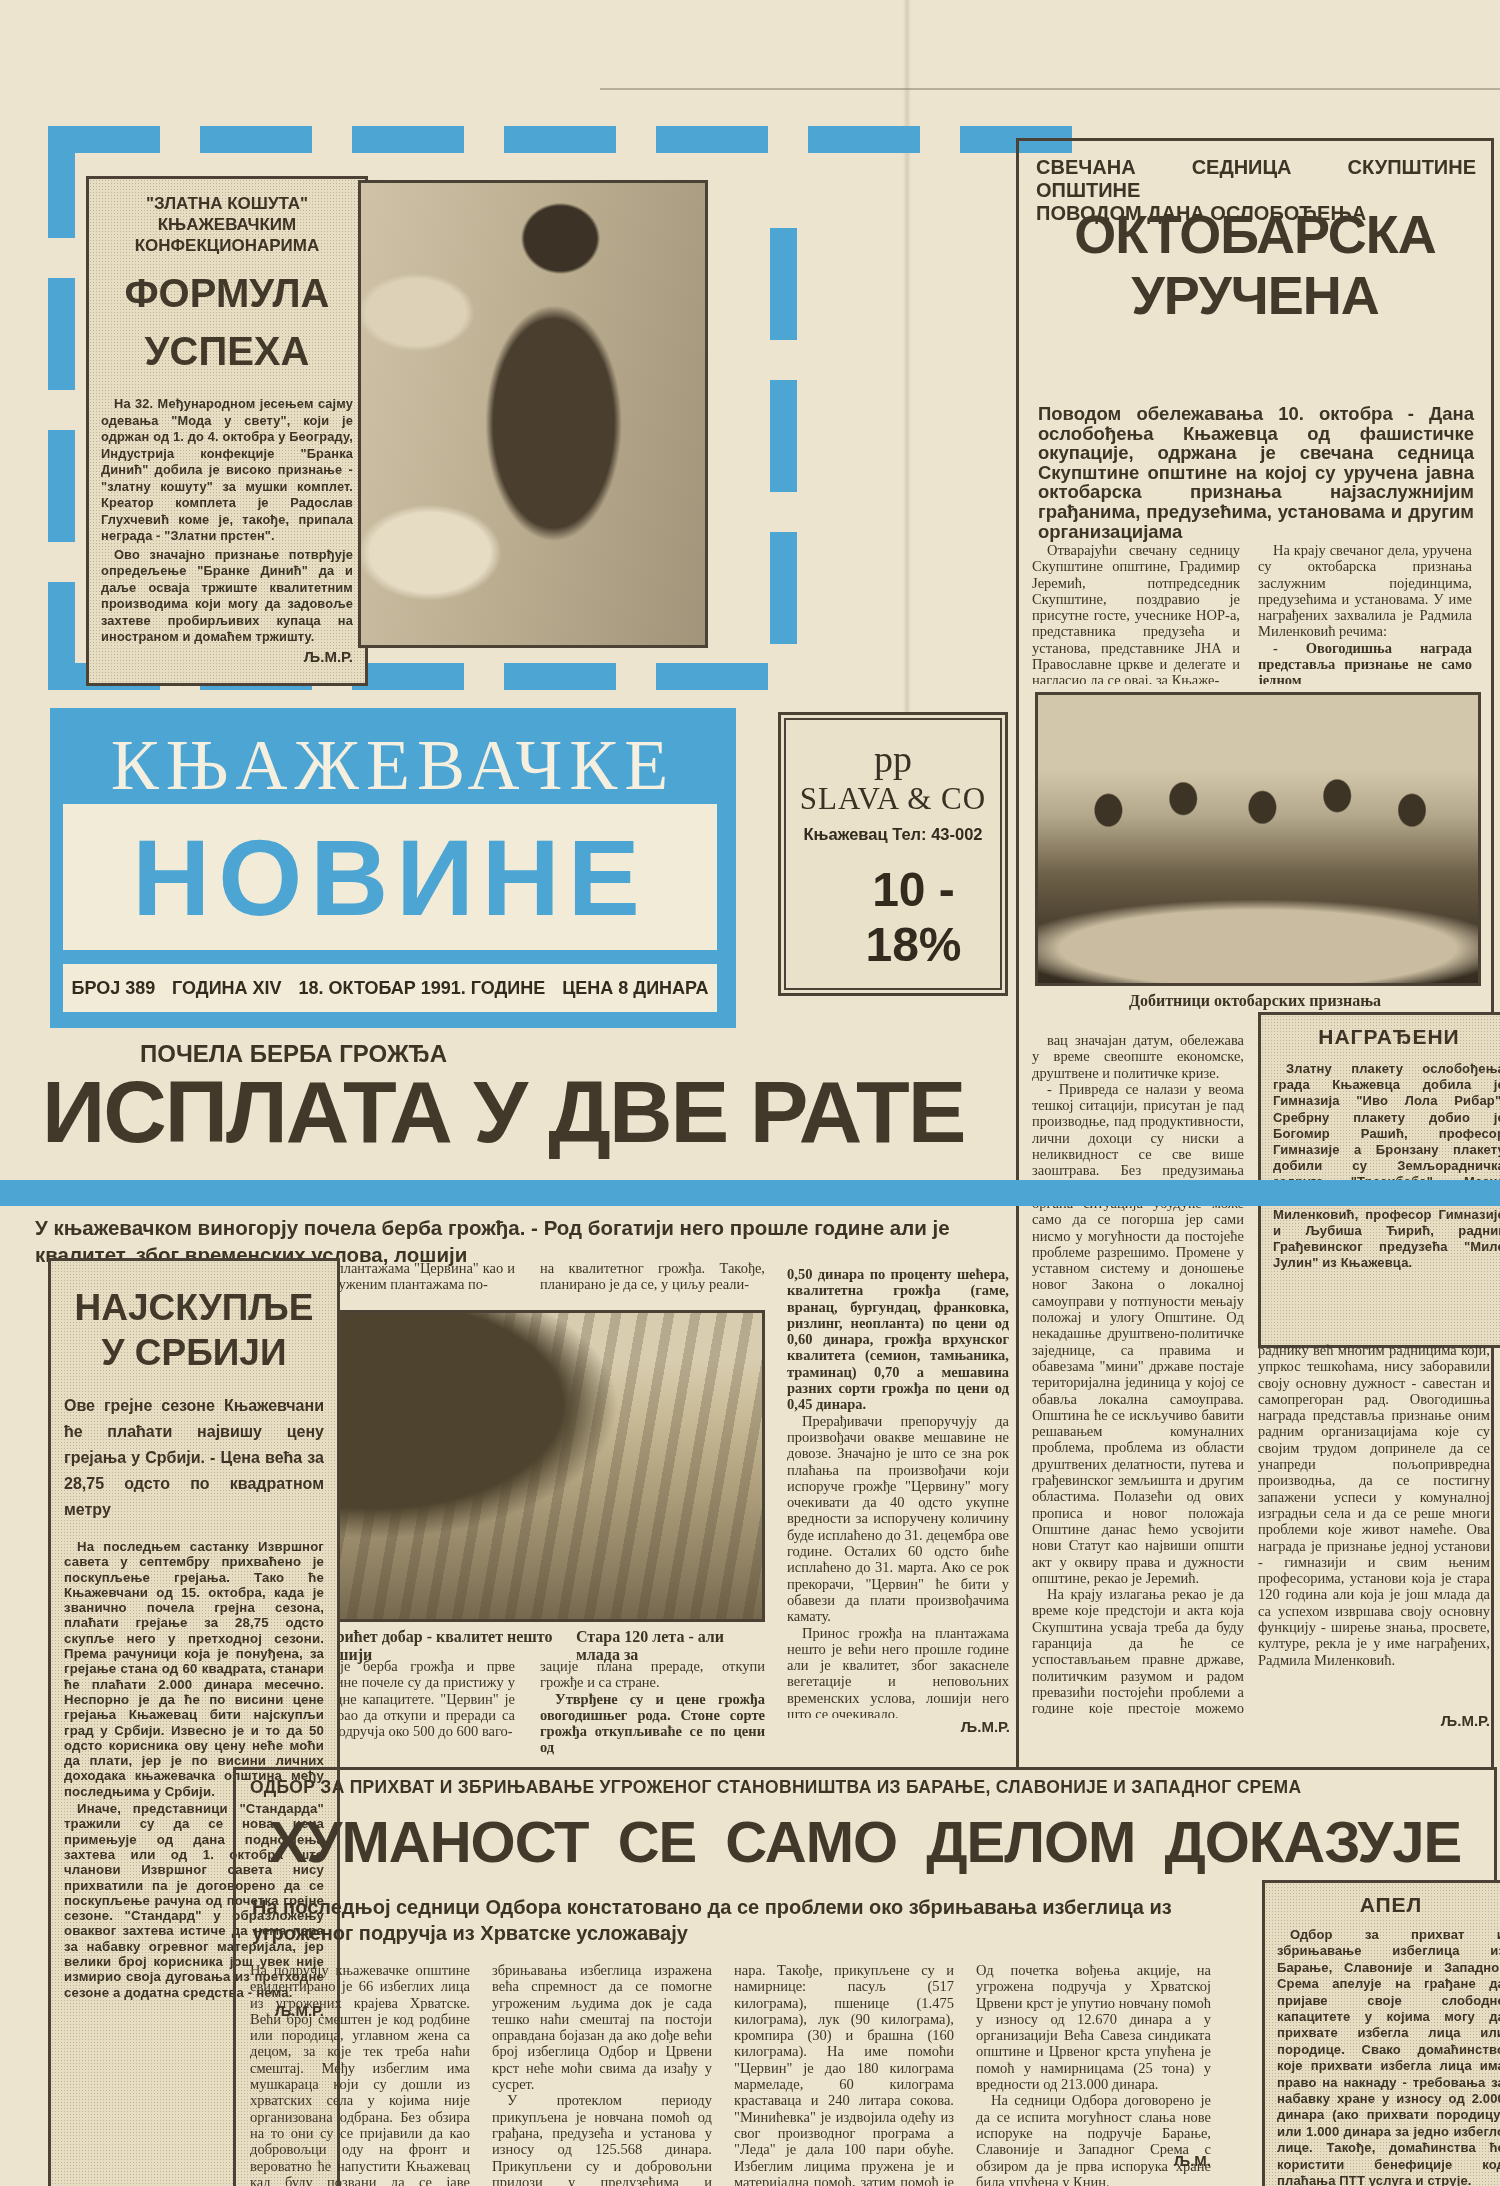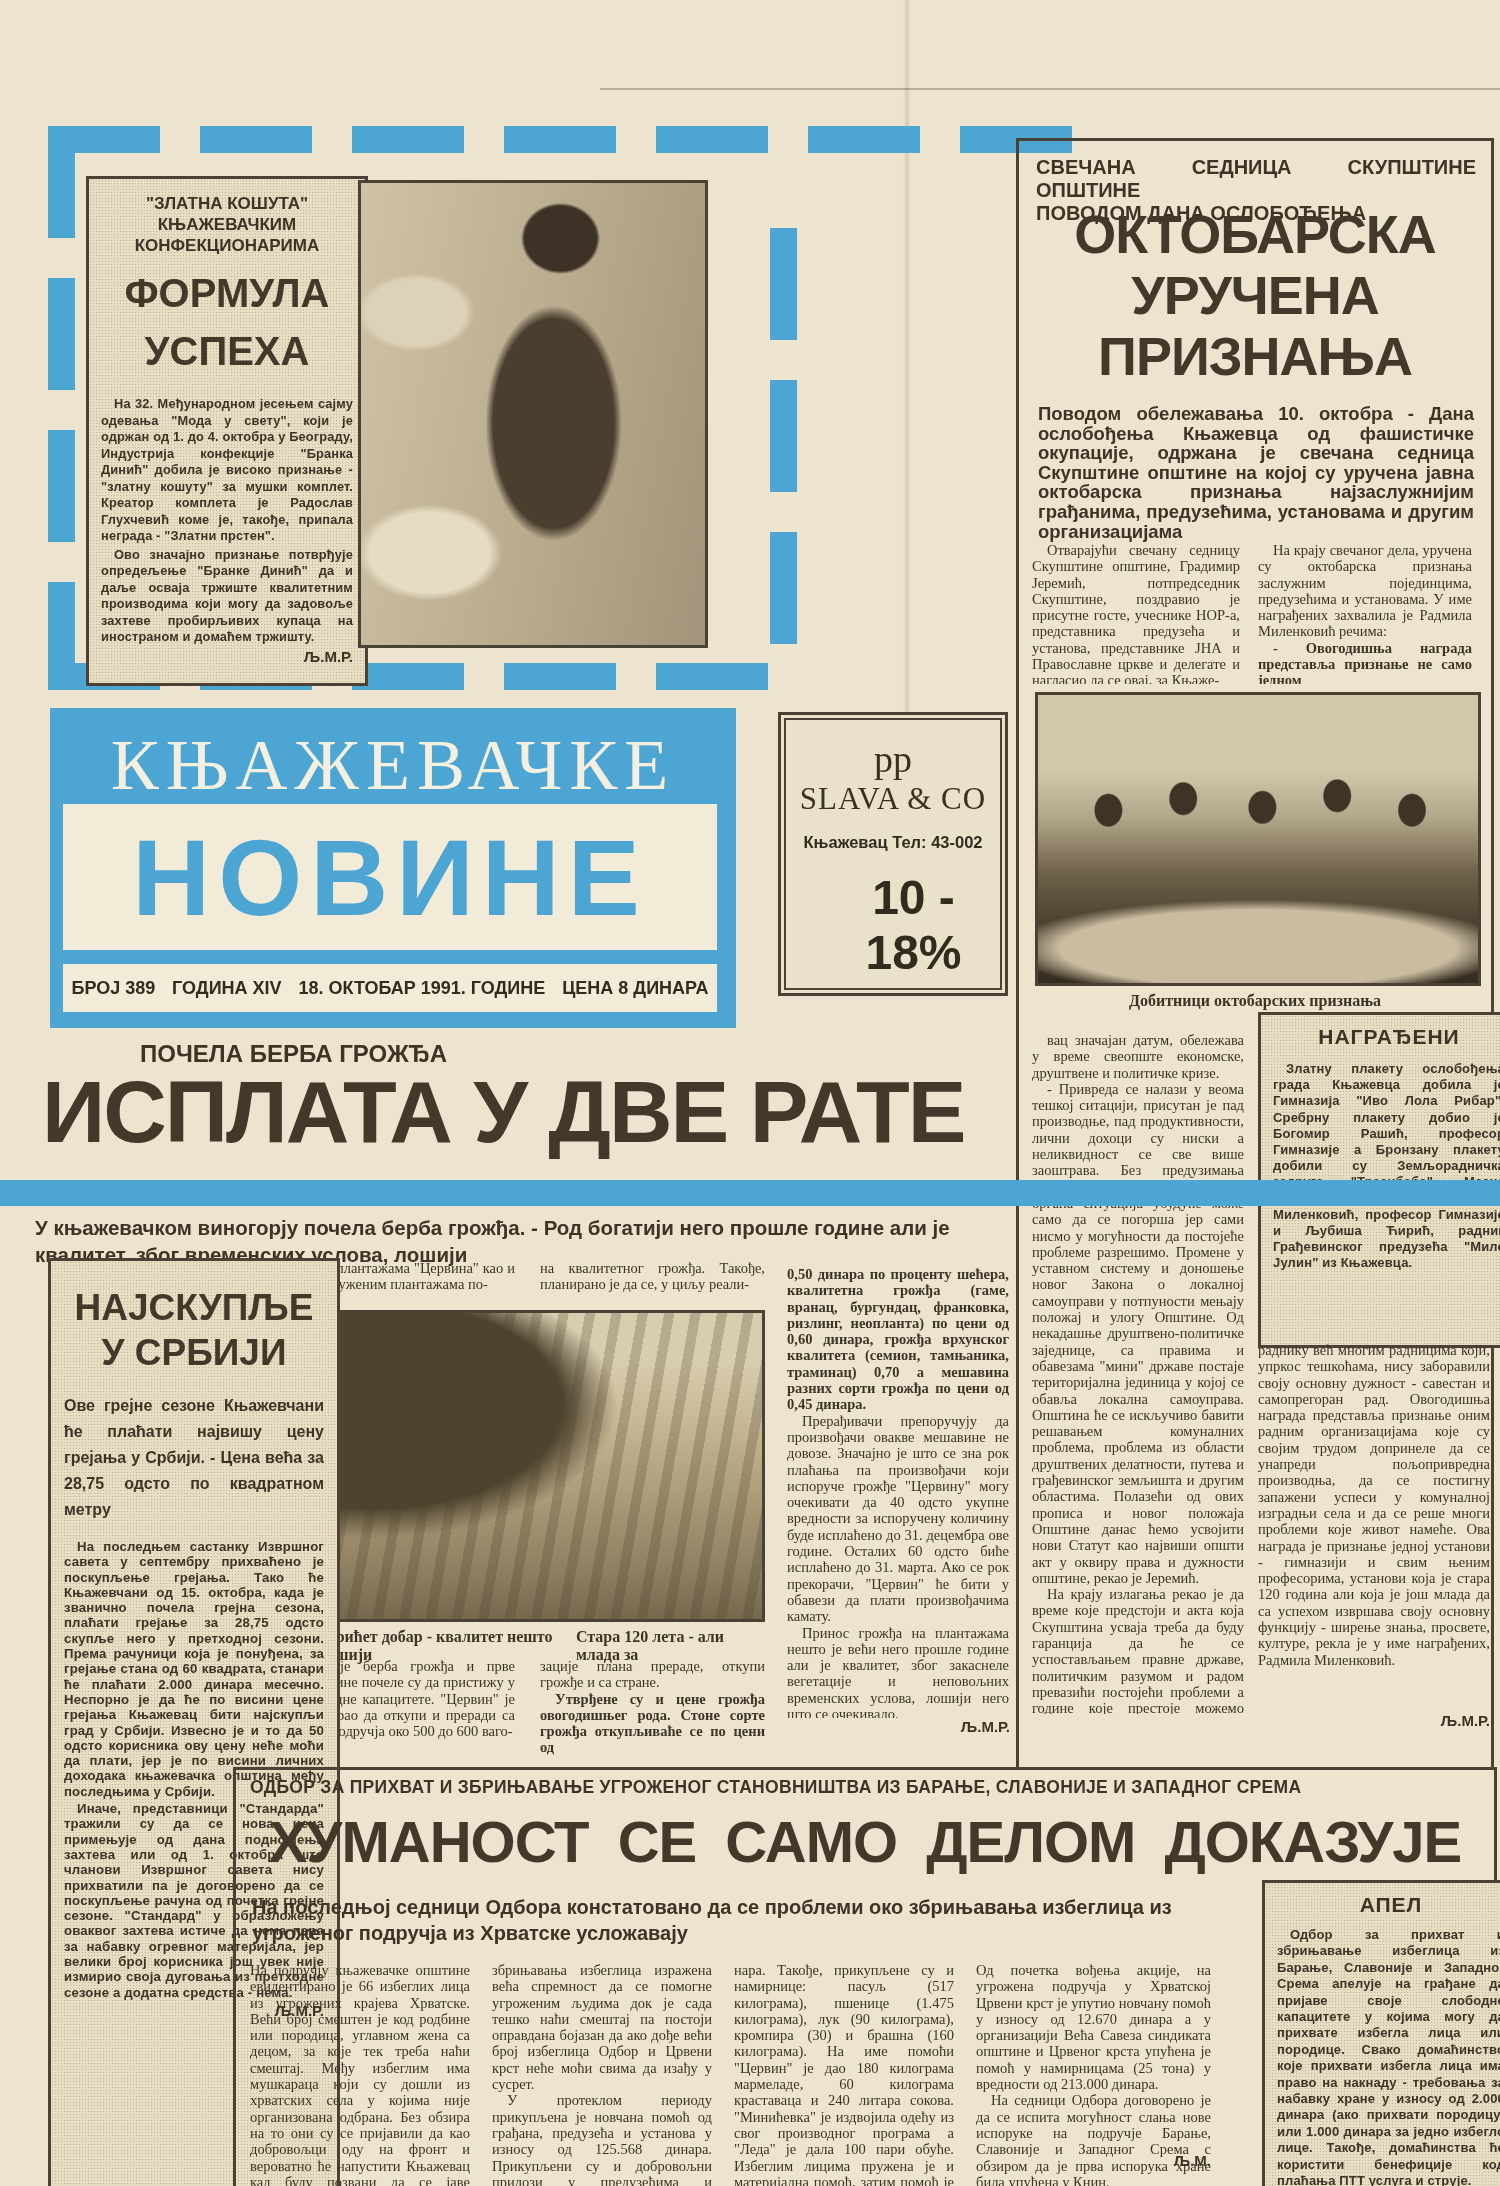--- a/index.html
+++ b/index.html
@@ -75,21 +75,20 @@
   <div class="abs rule" style="left:1491px;top:138px;width:3px;height:1629px;"></div>
   <div class="abs rule" style="left:1016px;top:138px;width:478px;height:3px;"></div>
 
   <div class="abs kick" style="left:1036px;top:156px;width:440px;font-size:20px;line-height:23px;">
     <div class="just">СВЕЧАНА СЕДНИЦА СКУПШТИНЕ ОПШТИНЕ</div>
     <div>ПОВОДОМ ДАНА ОСЛОБОЂЕЊА</div>
   </div>
   <div class="abs hl" style="left:1021px;top:204px;width:468px;text-align:center;font-size:54px;line-height:61px;letter-spacing:-1px;">
     <div>ОКТОБАРСКА</div>
     <div>УРУЧЕНА</div>
-    <div>ПРИЗНАЊА</div>
   </div>
   <div class="abs kick" style="left:1038px;top:404px;width:436px;font-size:18.5px;line-height:19.6px;text-align:justify;">Поводом обележавања 10. октобра - Дана ослобођења Књажевца од фашистичке окупације, одржана је свечана седница Скупштине општине на којој су уручена јавна октобарска признања најзаслужнијим грађанима, предузећима, установама и другим организацијама</div>
 
   <div class="abs serif-col clip" style="left:1032px;top:542px;width:208px;height:142px;">
     <p>Отварајући свечану седницу Скупштине општине, Градимир Јеремић, потпредседник Скупштине, поздравио је присутне госте, учеснике НОР-а, представника предузећа и установа, представнике ЈНА и Православне цркве и делегате и нагласио да се овај, за Књаже-</p>
   </div>
   <div class="abs serif-col clip" style="left:1258px;top:542px;width:214px;height:142px;">
     <p>На крају свечаног дела, уручена су октобарска признања заслужним појединцима, предузећима и установама. У име награђених захвалила је Радмила Миленковић речима:</p>
     <p class="b">- Овогодишња награда представља признање не само једном</p>
   </div>
@@ -130,21 +129,21 @@
       <span>БРОЈ 389</span>
       <span>ГОДИНА XIV</span>
       <span>18. ОКТОБАР 1991. ГОДИНЕ</span>
       <span>ЦЕНА 8 ДИНАРА</span>
     </div>
   </div>
 
   <div class="abs clip" style="left:778px;top:712px;width:224px;height:278px;border:3px solid #4b4134;box-shadow:inset 0 0 0 3px #e9e1ca, inset 0 0 0 5px #4b4134;background:#e9e1ca;text-align:center;">
     <div style="font-family:'Liberation Serif',serif;font-size:38px;margin-top:22px;color:#3a3123;">pp</div>
     <div style="font-family:'Liberation Serif',serif;font-size:31px;letter-spacing:1px;color:#3a3123;">SLAVA &amp; CO</div>
-    <div class="sans" style="font-weight:700;font-size:16.5px;margin-top:16px;color:#332b1e;">Књажевац Тел: 43-002</div>
+    <div class="sans" style="font-weight:700;font-size:16.5px;margin-top:8px;color:#332b1e;">Књажевац Тел: 43-002</div>
     <div class="sans" style="font-weight:700;font-size:48px;margin-top:18px;color:#332b1e;padding-left:41px;">10 - 18%</div>
     <div class="sans" style="font-weight:700;font-size:15.5px;margin-top:14px;line-height:19px;color:#332b1e;">
       <div>месечна камата на</div>
       <div>динарску штедњу</div>
     </div>
   </div>
 
   <div class="abs kick" style="left:140px;top:1040px;font-size:24px;">ПОЧЕЛА БЕРБА ГРОЖЂА</div>
   <div class="abs hl" style="left:42px;top:1064px;width:990px;font-size:88px;line-height:96px;letter-spacing:-2px;white-space:nowrap;">ИСПЛАТА У ДВЕ РАТЕ</div>
   <div class="abs bar" style="left:0;top:1180px;width:1500px;height:26px;"></div>

